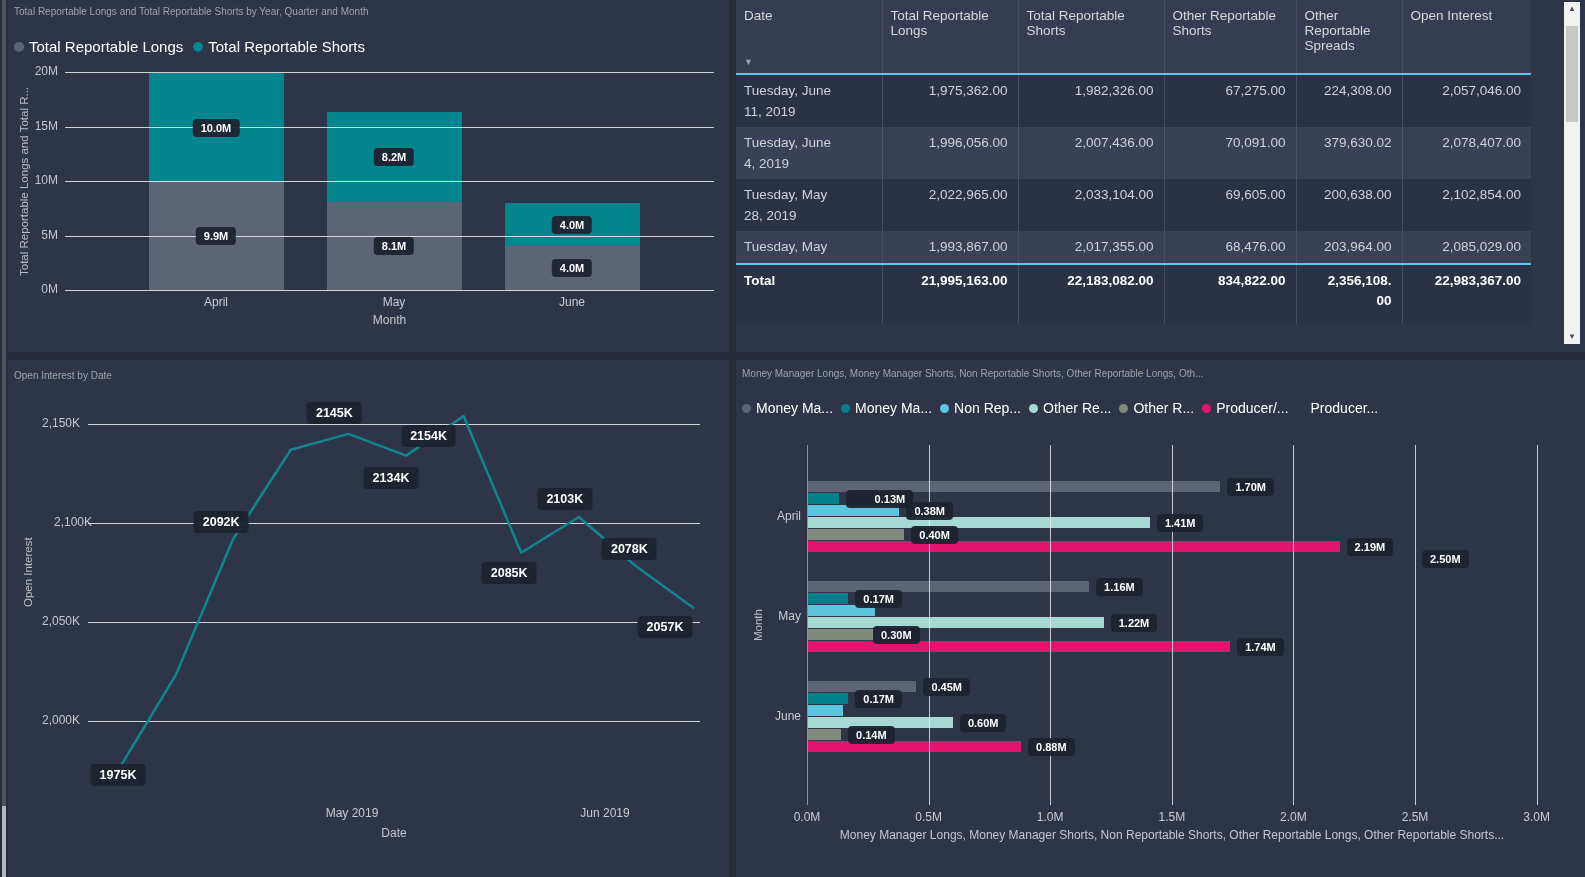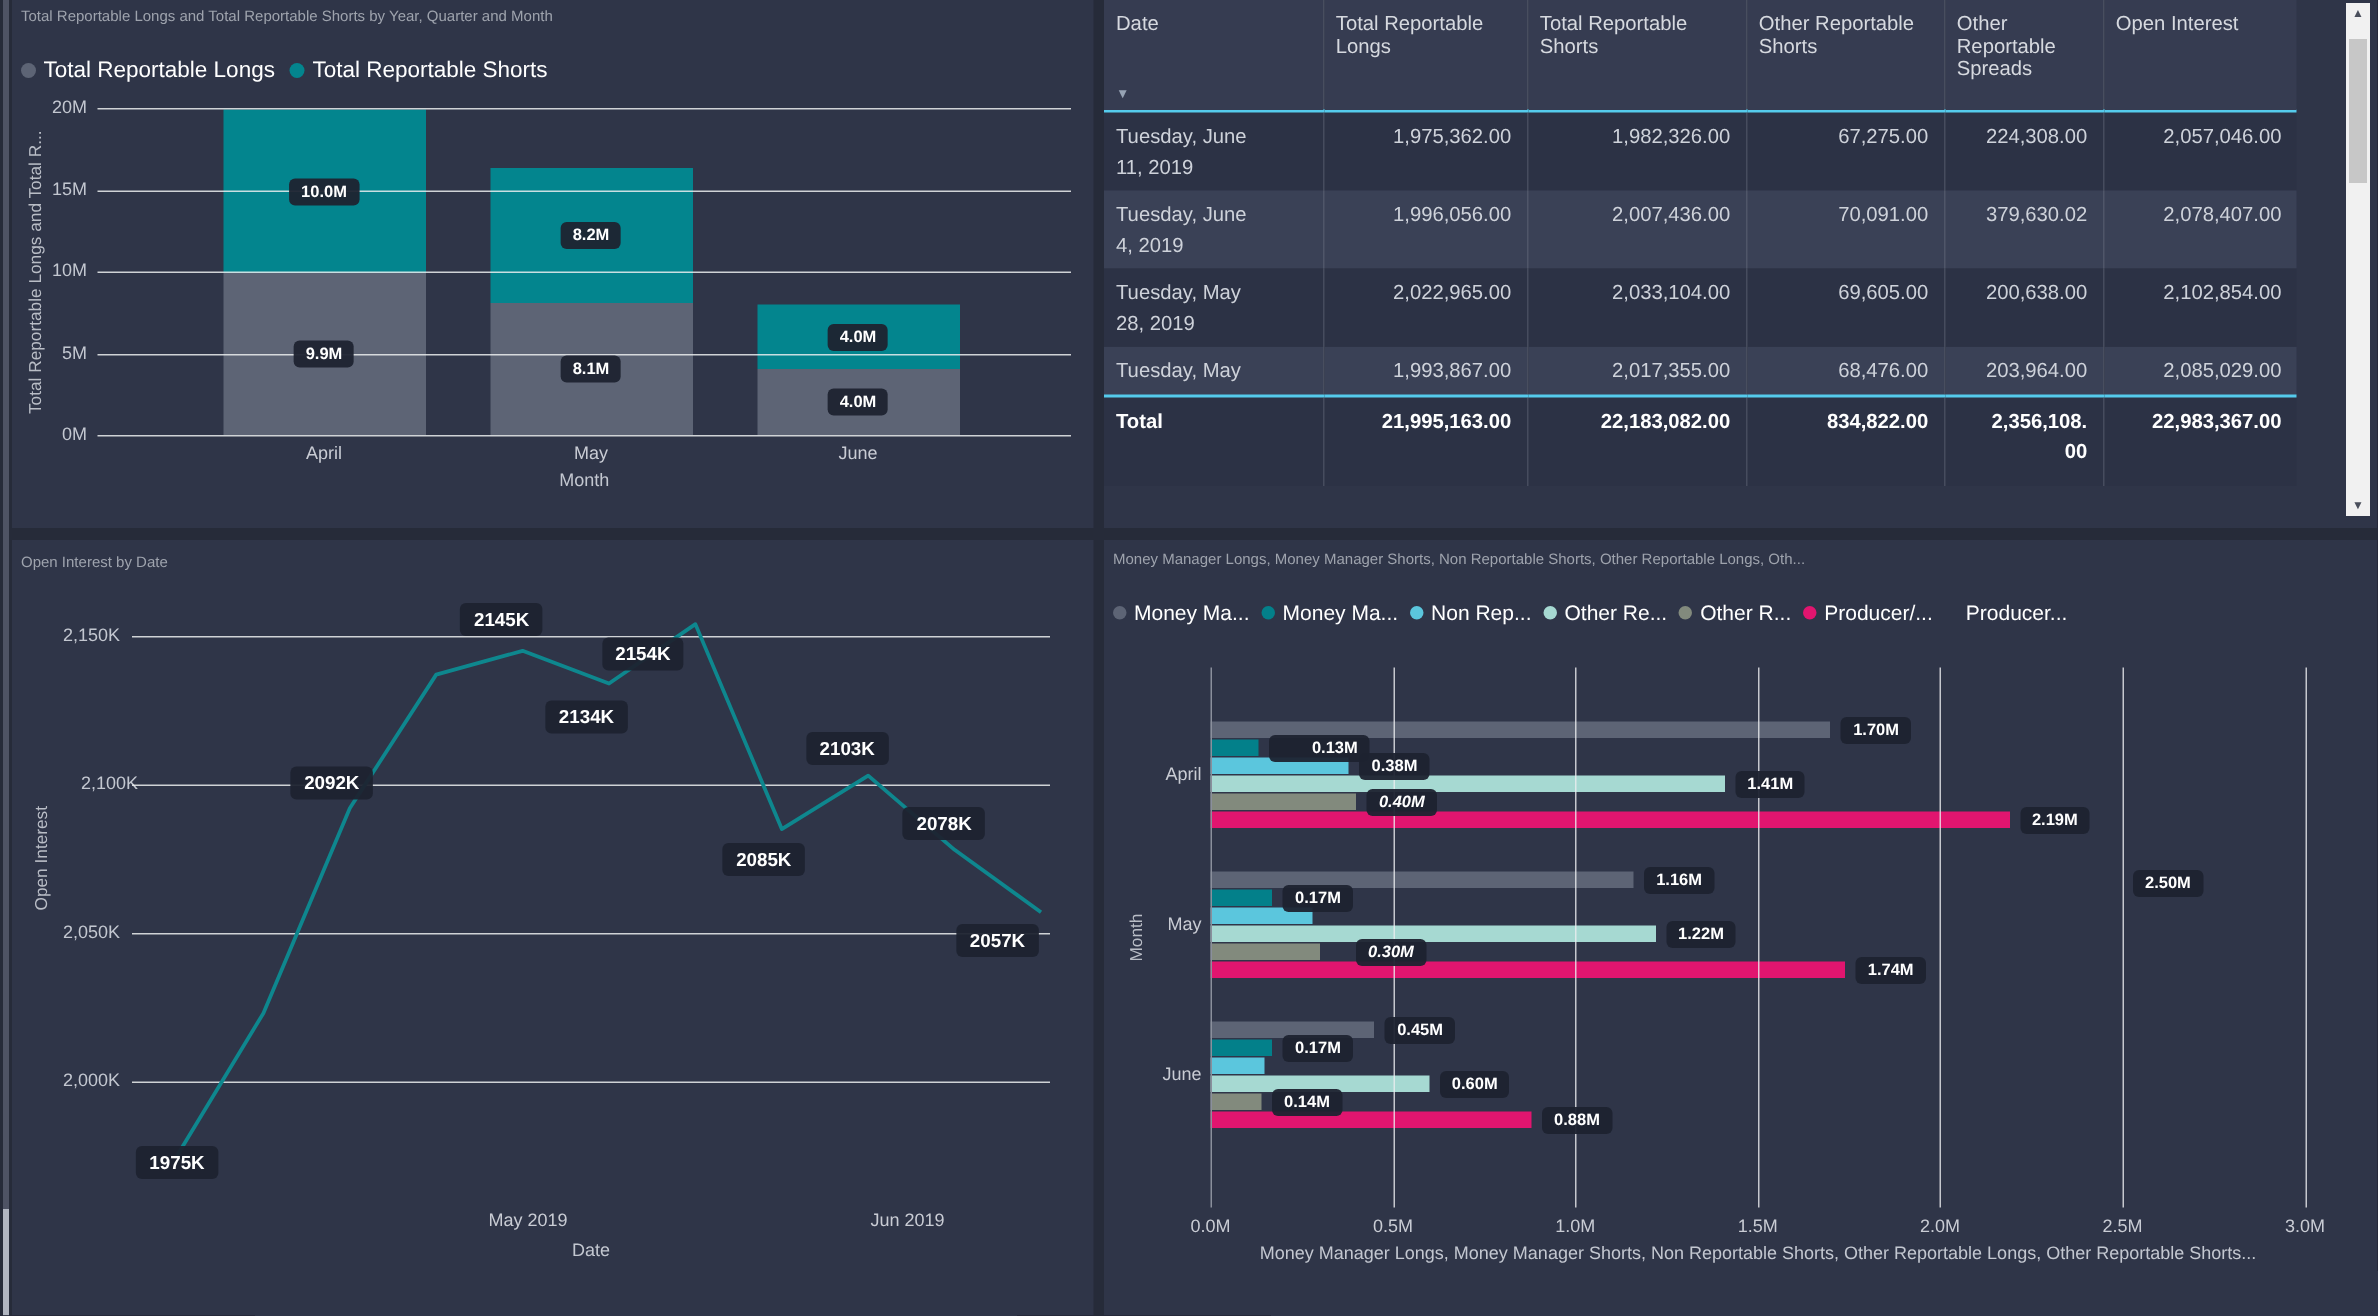--- a/index.html
+++ b/index.html
@@ -233,34 +233,34 @@
         <div class="vaxis" style="left: 71px; top: 85px; height: 360px;"></div>
         <div class="bar" style="left: 71px; top: 121px; width: 413.44px; height: 11px; background: rgb(93, 100, 117);"></div>
         <div class="pill pill-left" style="left: 491.44px; top: 126.5px;">1.70M</div>
         <div class="bar" style="left: 71px; top: 133px; width: 31.616px; height: 11px; background: rgb(3, 128, 138);"></div>
         <div class="pill pill-left" style="left: 109.616px; top: 138.5px; padding-left: 29px;">0.13M</div>
         <div class="bar" style="left: 71px; top: 145px; width: 92.416px; height: 11px; background: rgb(91, 198, 221);"></div>
         <div class="pill pill-left" style="left: 170.416px; top: 150.5px;">0.38M</div>
         <div class="bar" style="left: 71px; top: 157px; width: 342.912px; height: 11px; background: rgb(166, 217, 210);"></div>
         <div class="pill pill-left" style="left: 420.912px; top: 162.5px;">1.41M</div>
         <div class="bar" style="left: 71px; top: 169px; width: 97.28px; height: 11px; background: rgb(130, 138, 125);"></div>
-        <div class="pill pill-left" style="left: 175.28px; top: 174.5px; font-style: italic;">0.40M</div>
+        <div class="pill pill-left" style="left: 175.28px; top: 174.5px;">0.40M</div>
         <div class="bar" style="left: 71px; top: 181px; width: 532.608px; height: 11px; background: rgb(225, 21, 111);"></div>
         <div class="pill pill-left" style="left: 610.608px; top: 186.5px;">2.19M</div>
-        <div class="pill pill-left" style="left: 686px; top: 198.5px; margin-top: 30px;">2.50M</div>
+        <div class="pill pill-left" style="left: 686px; top: 198.5px;">2.50M</div>
         <div class="cattick" style="left: 5px; top: 149px; width: 60px; text-align: right;">April</div>
         <div class="bar" style="left: 71px; top: 221px; width: 282.112px; height: 11px; background: rgb(93, 100, 117);"></div>
         <div class="pill pill-left" style="left: 360.112px; top: 226.5px;">1.16M</div>
         <div class="bar" style="left: 71px; top: 233px; width: 41.344px; height: 11px; background: rgb(3, 128, 138);"></div>
         <div class="pill pill-left" style="left: 119.344px; top: 238.5px;">0.17M</div>
         <div class="bar" style="left: 71px; top: 245px; width: 68.096px; height: 11px; background: rgb(91, 198, 221);"></div>
         <div class="bar" style="left: 71px; top: 257px; width: 296.704px; height: 11px; background: rgb(166, 217, 210);"></div>
         <div class="pill pill-left" style="left: 374.704px; top: 262.5px;">1.22M</div>
         <div class="bar" style="left: 71px; top: 269px; width: 72.96px; height: 11px; background: rgb(130, 138, 125);"></div>
-        <div class="pill pill-left" style="left: 168px; top: 274.5px; font-style: italic;">0.30M</div>
+        <div class="pill pill-left" style="left: 137px; top: 274.5px;">0.30M</div>
         <div class="bar" style="left: 71px; top: 281px; width: 423.168px; height: 11px; background: rgb(225, 21, 111);"></div>
         <div class="pill pill-left" style="left: 501.168px; top: 286.5px;">1.74M</div>
         <div class="cattick" style="left: 5px; top: 249px; width: 60px; text-align: right;">May</div>
         <div class="bar" style="left: 71px; top: 321px; width: 109.44px; height: 11px; background: rgb(93, 100, 117);"></div>
         <div class="pill pill-left" style="left: 187.44px; top: 326.5px;">0.45M</div>
         <div class="bar" style="left: 71px; top: 333px; width: 41.344px; height: 11px; background: rgb(3, 128, 138);"></div>
         <div class="pill pill-left" style="left: 119.344px; top: 338.5px;">0.17M</div>
         <div class="bar" style="left: 71px; top: 345px; width: 36.48px; height: 11px; background: rgb(91, 198, 221);"></div>
         <div class="bar" style="left: 71px; top: 357px; width: 145.92px; height: 11px; background: rgb(166, 217, 210);"></div>
         <div class="pill pill-left" style="left: 223.92px; top: 362.5px;">0.60M</div>

